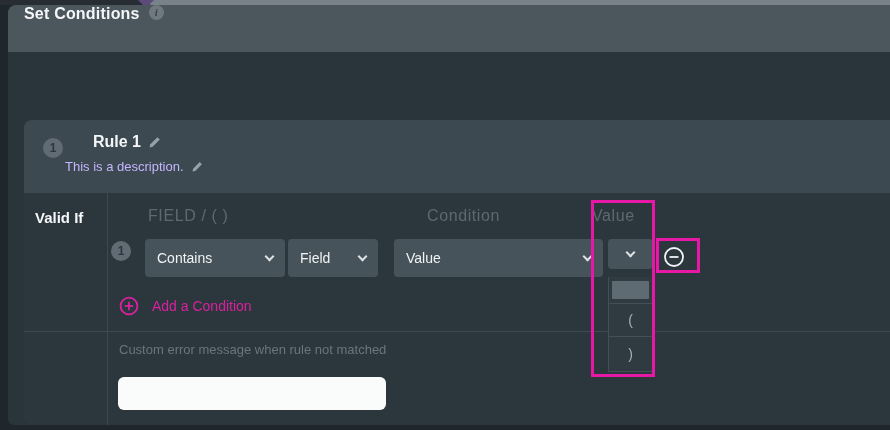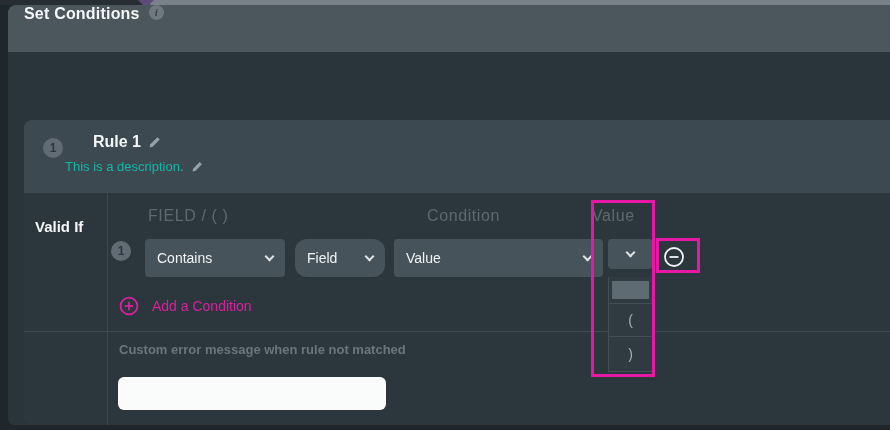--- a/index.html
+++ b/index.html
@@ -30,62 +30,62 @@
   .rule-card { position:absolute; left:16px; top:115px; width:866px; height:305px;
                background:#2c363d; border-radius:8px 0 0 8px; }
   .rule-header { position:absolute; left:0; top:0; width:100%; height:73px;
                  background:#3d4951; border-radius:8px 0 0 0; }
   .num-badge { position:absolute; width:20px; height:20px; border-radius:50%; background:#606b73;
                color:#2c363d; font-size:12px; font-weight:bold; text-align:center; line-height:20px; }
   .rule-badge { left:19px; top:18px; }
   .rule-title-row { position:absolute; left:41px; top:13px; display:flex; align-items:center; gap:7px;margin-left:28px; }
   .rule-title { font-size:16px; font-weight:bold; color:#f4f6f7; }
   .rule-desc-row { position:absolute; left:41px; top:39px; display:flex; align-items:center; gap:7px; }
-  .rule-desc { font-size:13px; color:#14b8a6; }
+  .rule-desc { font-size:13px; color:#c4b5fd; }
   .pencil { cursor:pointer; display:block; }
 
   .v-divider { position:absolute; left:83px; top:73px; width:1px; height:232px; background:#3e4950; }
   .h-divider { position:absolute; left:0; top:211px; width:866px; height:1px; background:#3e4950; }
 
-  .valid-if { position:absolute; left:11px; top:98px; font-size:15px; font-weight:bold; color:#f4f6f7; }
+  .valid-if { position:absolute; left:11px; top:89px; font-size:15px; font-weight:bold; color:#f4f6f7; }
 
   .col-head { position:absolute; top:87px; font-size:16px; color:#5d6970; letter-spacing:.6px; }
   .col-field { left:124px; }
   .col-operation { left:403px; }
   .col-value { left:568px; }
 
   .cond-badge { left:87px; top:121px; }
 
   .select { position:absolute; top:119px; height:38px; background:#47535b; border-radius:4px;
             display:flex; align-items:center; padding:12px 12px; cursor:pointer; }
   .select .sel-label { font-size:14px; color:#f0f3f4; }
   .chev { width:7px; height:7px; border-right:2px solid #dde2e5; border-bottom:2px solid #dde2e5;
           transform:rotate(45deg); margin-top:-4px; }
   .sel-operator { left:121px; width:140px; }
-  .sel-field    { left:271px; width:90px;border-radius:12px; }
+  .sel-field    { left:264px; width:90px; }
   .sel-value    { left:370px; width:209px; }
   .select .spacer { flex:1; }
   .sel-paren { left:584px; width:45px; height:30px; justify-content:center; padding:0; }
 
   .remove-btn { position:absolute; left:639px; top:126px; width:22px; height:22px; cursor:pointer; }
 
   .paren-menu { position:absolute; left:584px; top:157px; width:45px; background:#303a41;
                 z-index:5; border:1px solid #454f56; border-top:none; }
   .paren-option { border-top:1px solid #454f56; font-size:14px; color:#a6b0b5;
                   text-align:center; cursor:pointer; }
   .paren-option.empty { border-top:none; height:26px; padding:4px 3px; }
   .paren-option.empty .empty-bar { width:100%; height:18px; background:#5e6b73; border-radius:1px; }
   .paren-option.open  { height:33px; line-height:33px; }
   .paren-option.close { height:35px; line-height:35px; }
 
   .add-condition { position:absolute; left:95px; top:176px; display:flex; align-items:center;
                    gap:13px; cursor:pointer; }
   .add-condition-label { font-size:14px; color:#d9219e; }
 
-  .error-label { position:absolute; left:95px; top:222px; font-size:13px; font-weight:700; color:#6a757c; }
+  .error-label { position:absolute; left:95px; top:222px; font-size:13px; font-weight:400; color:#6a757c; }
   .error-input { position:absolute; left:94px; top:257px; width:268px; height:33px;
                  background:#fafbfb; border:none; border-radius:6px; padding:0 10px;
                  font-size:14px; color:#333; outline:none; }
 
   
   .hl-box { position:absolute; border:3px solid #e818a6; background:transparent; z-index:10;
             pointer-events:none; }
   .hl-value  { left:591px; top:200px; width:64px; height:177px; }
   .hl-remove { left:656px; top:238px; width:44px; height:35px; }
 </style>

